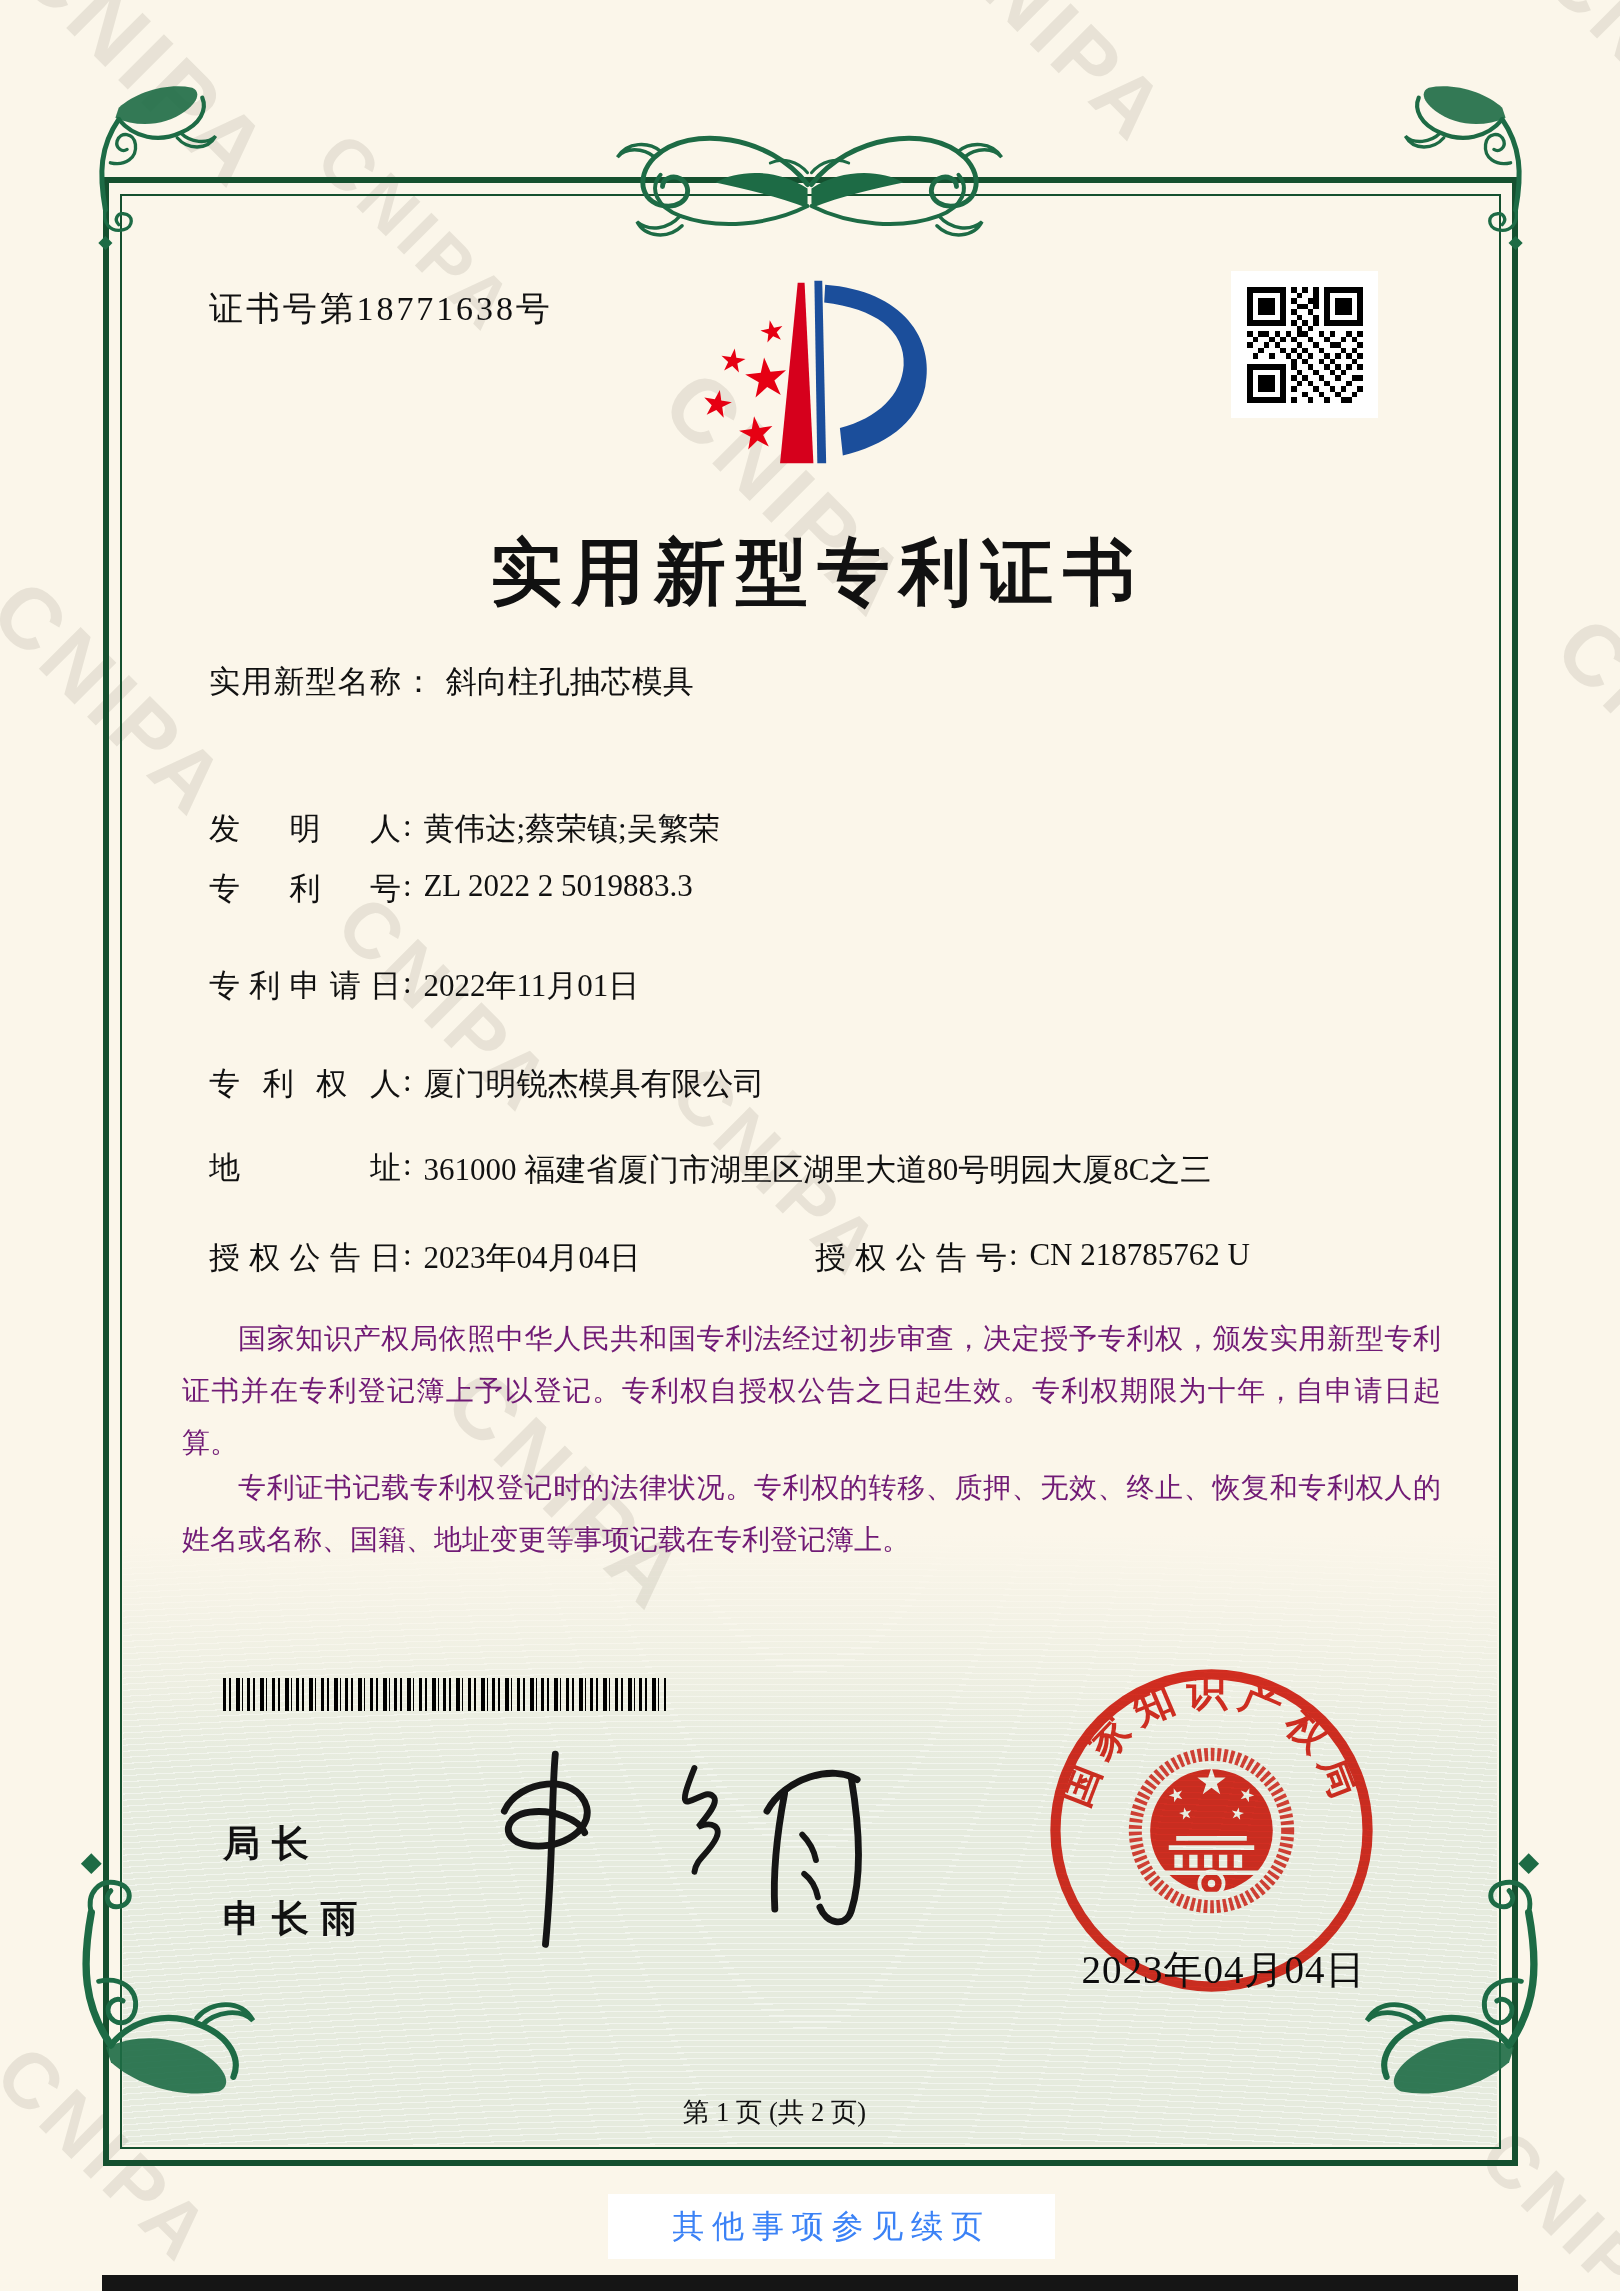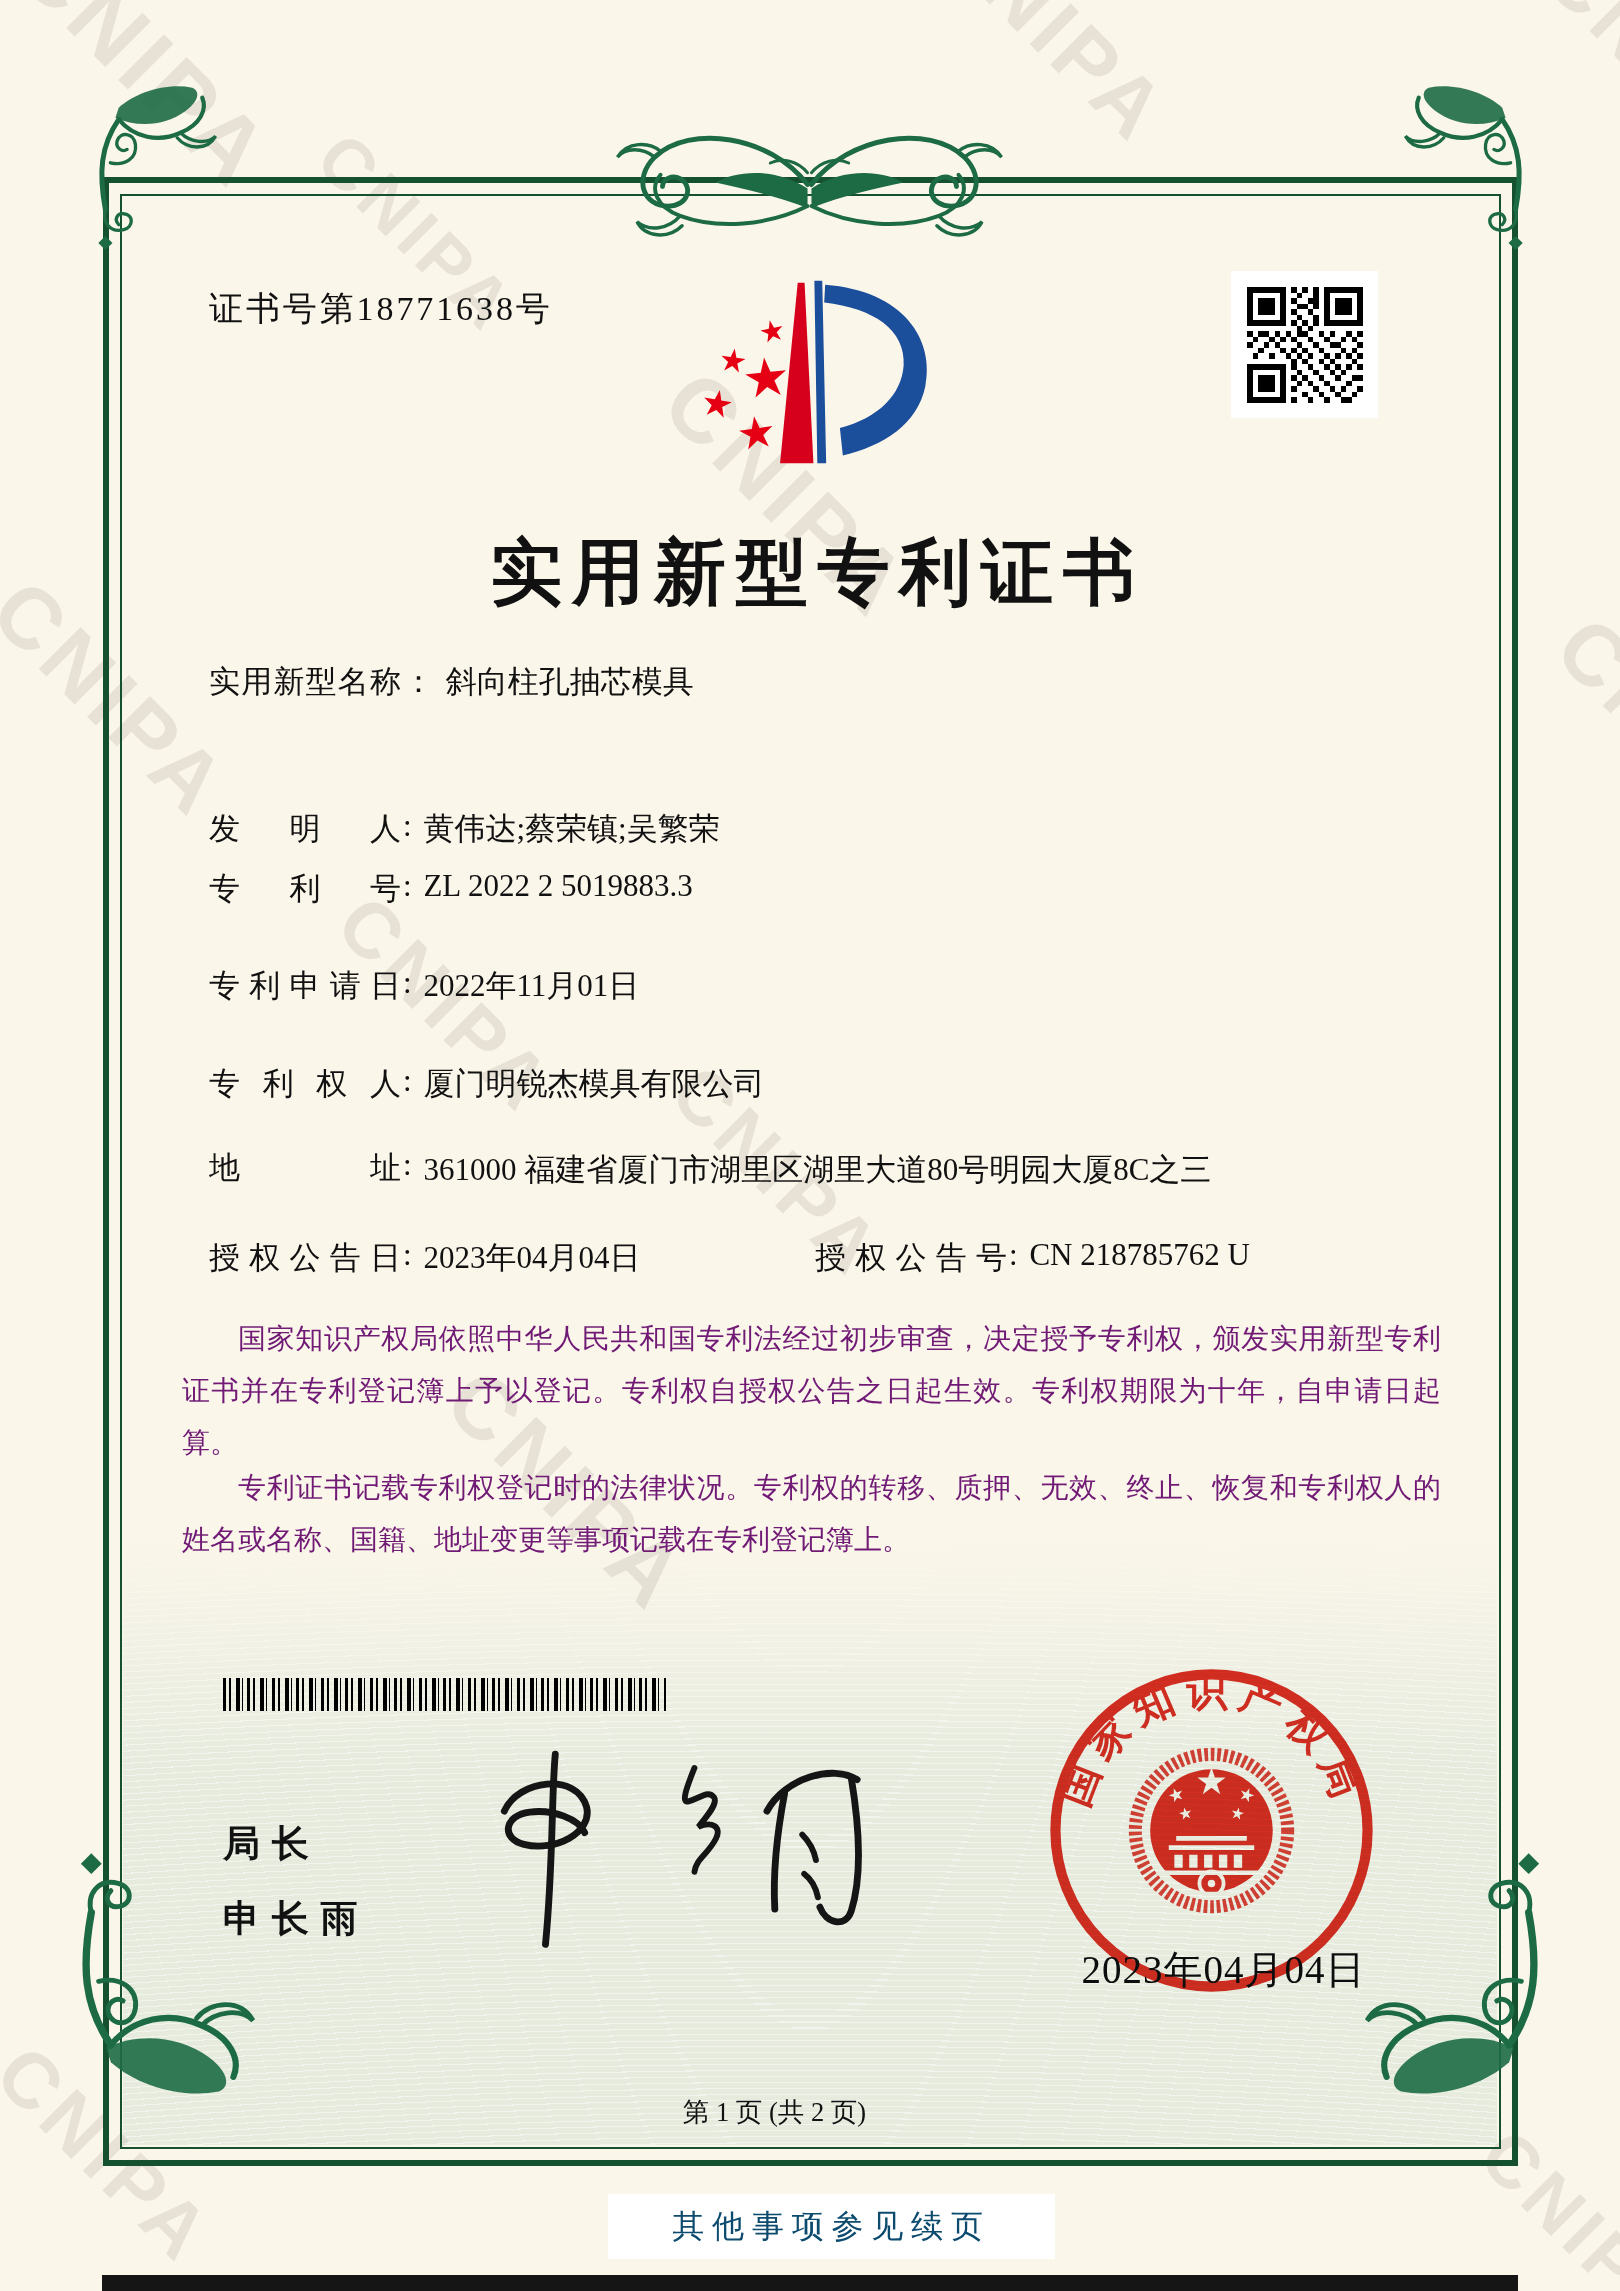--- a/index.html
+++ b/index.html
@@ -56,21 +56,21 @@
   .signer-name{position:absolute;left:223px;top:1894px;font-family:"Liberation Sans","DejaVu Sans",sans-serif;
       font-weight:bold;font-size:37px;letter-spacing:11.8px;z-index:4;text-align:center;}
   .signature{position:absolute;left:461px;top:1717px;z-index:4;}
 
   .seal{position:absolute;left:1035px;top:1654px;z-index:5;mix-blend-mode:multiply;opacity:.95;}
   .seal-date{position:absolute;left:1057px;top:1943px;width:333px;text-align:center;font-size:39px;
       z-index:6;color:#0d0d0d;letter-spacing:1px;}
 
   .page-info{position:absolute;left:118px;width:1313px;top:2094px;text-align:center;font-size:26.5px;z-index:4;}
   .cont-strip{position:absolute;left:608px;top:2194px;width:447px;height:65px;background:#ffffff;z-index:3;
-      display:flex;align-items:center;justify-content:center;font-size:32px;letter-spacing:7.8px;color:#0c4a6e;}
+      display:flex;align-items:center;justify-content:center;font-size:32px;letter-spacing:7.8px;color:#3b82f6;}
   .bottom-bar{position:absolute;left:102px;top:2275px;width:1416px;height:16.7px;background:#151515;z-index:3;}
 </style>
 </head>
 <body>
 
 <div id="page">
 
   <svg width="0" height="0" style="position:absolute" aria-hidden="true">
     <defs>
       <path id="star5" d="M0,-1 L0.2245,-0.309 L0.951,-0.309 L0.3633,0.118 L0.5878,0.809 L0,0.382 L-0.5878,0.809 L-0.3633,0.118 L-0.951,-0.309 L-0.2245,-0.309 Z"></path>

